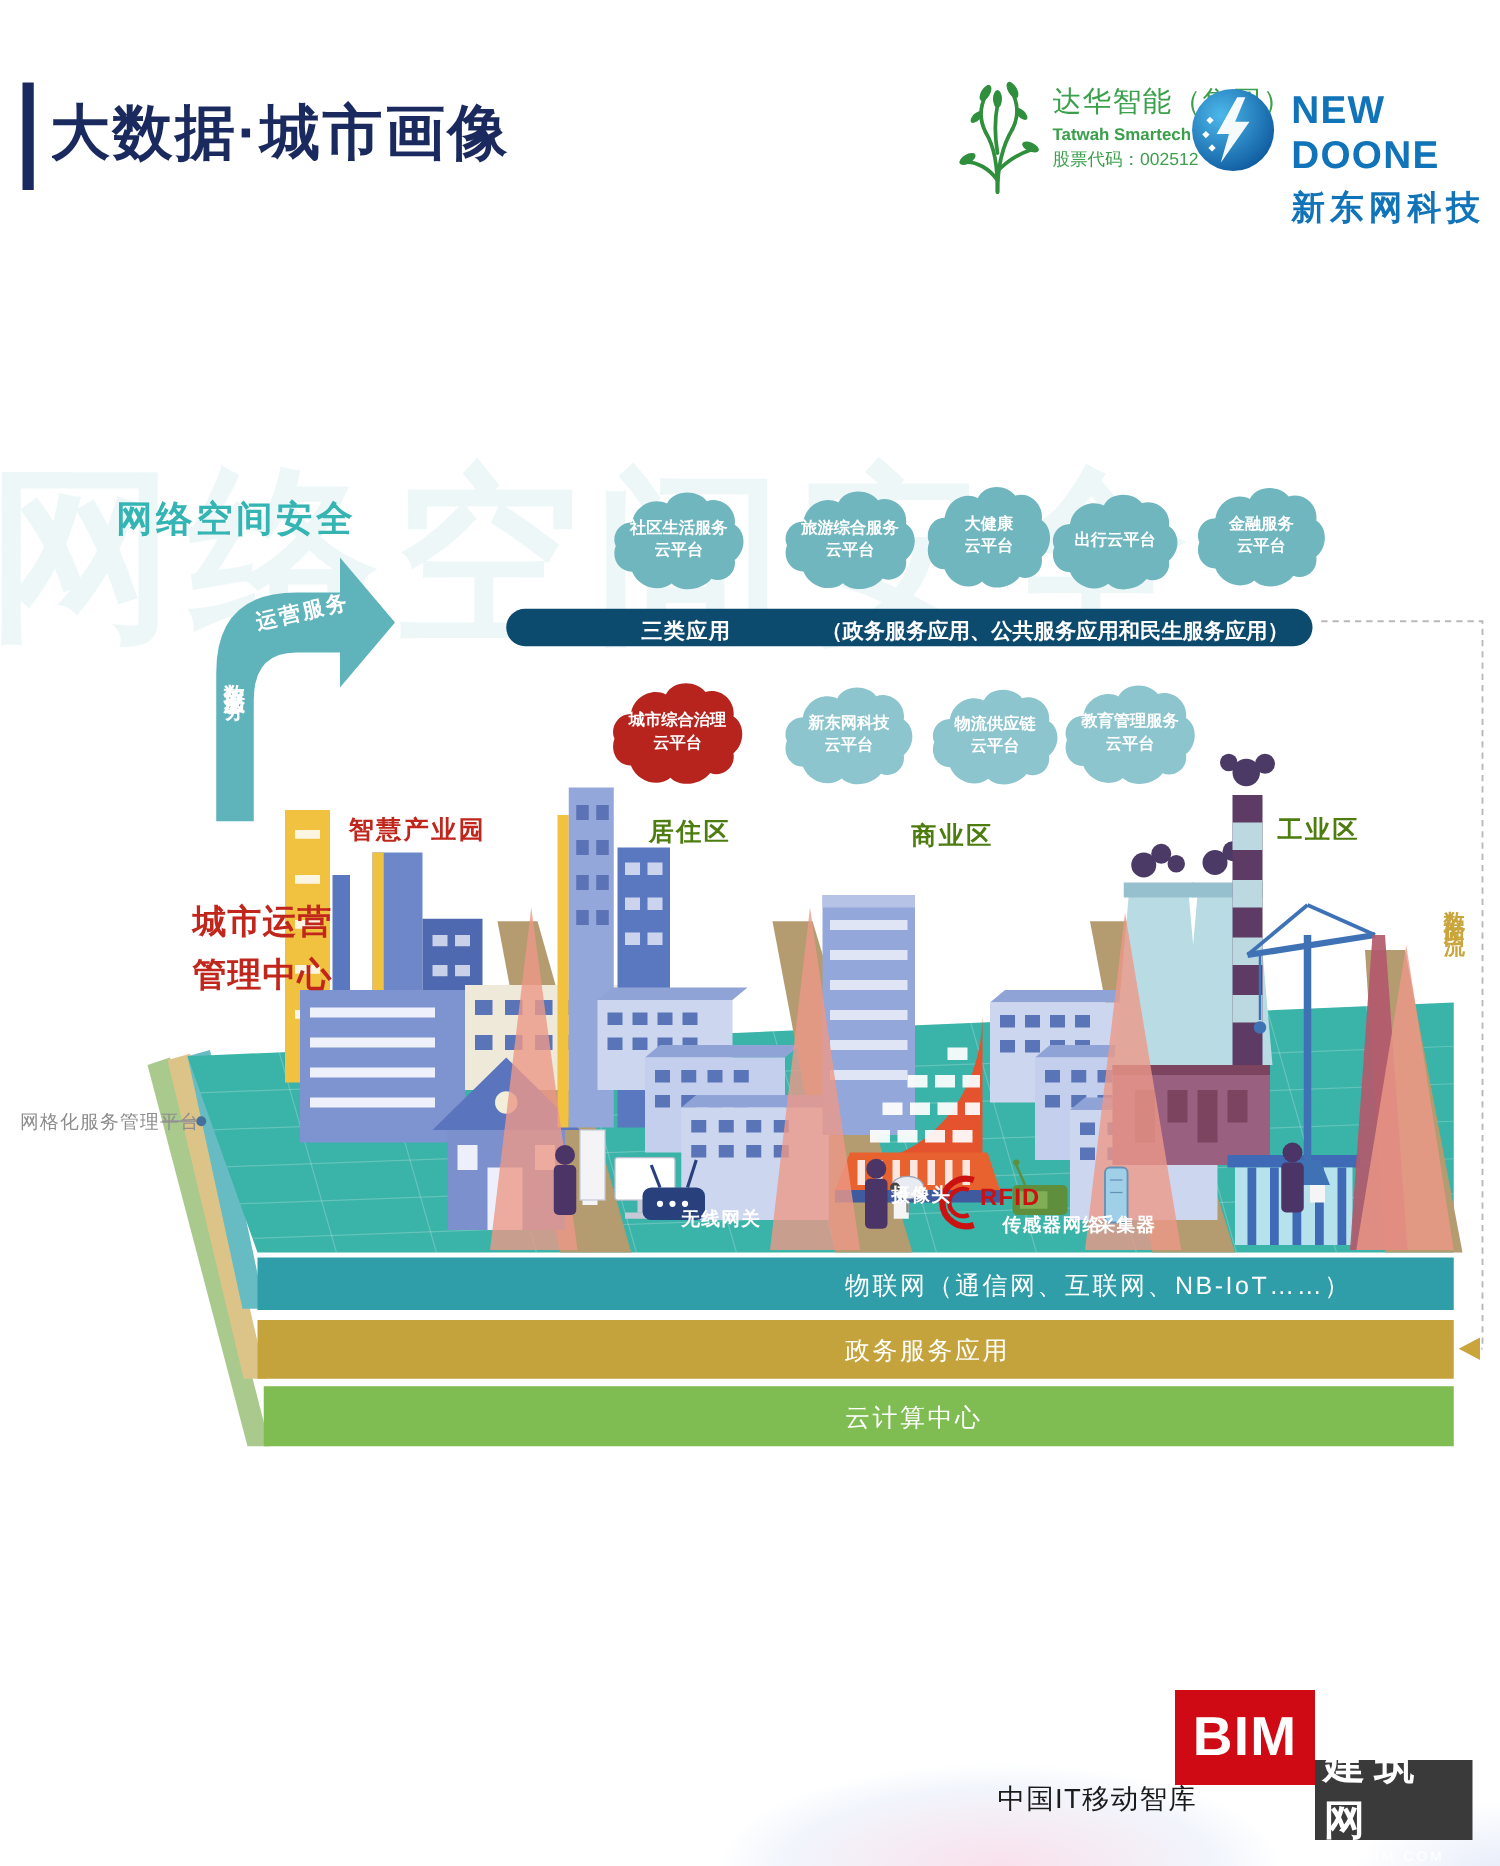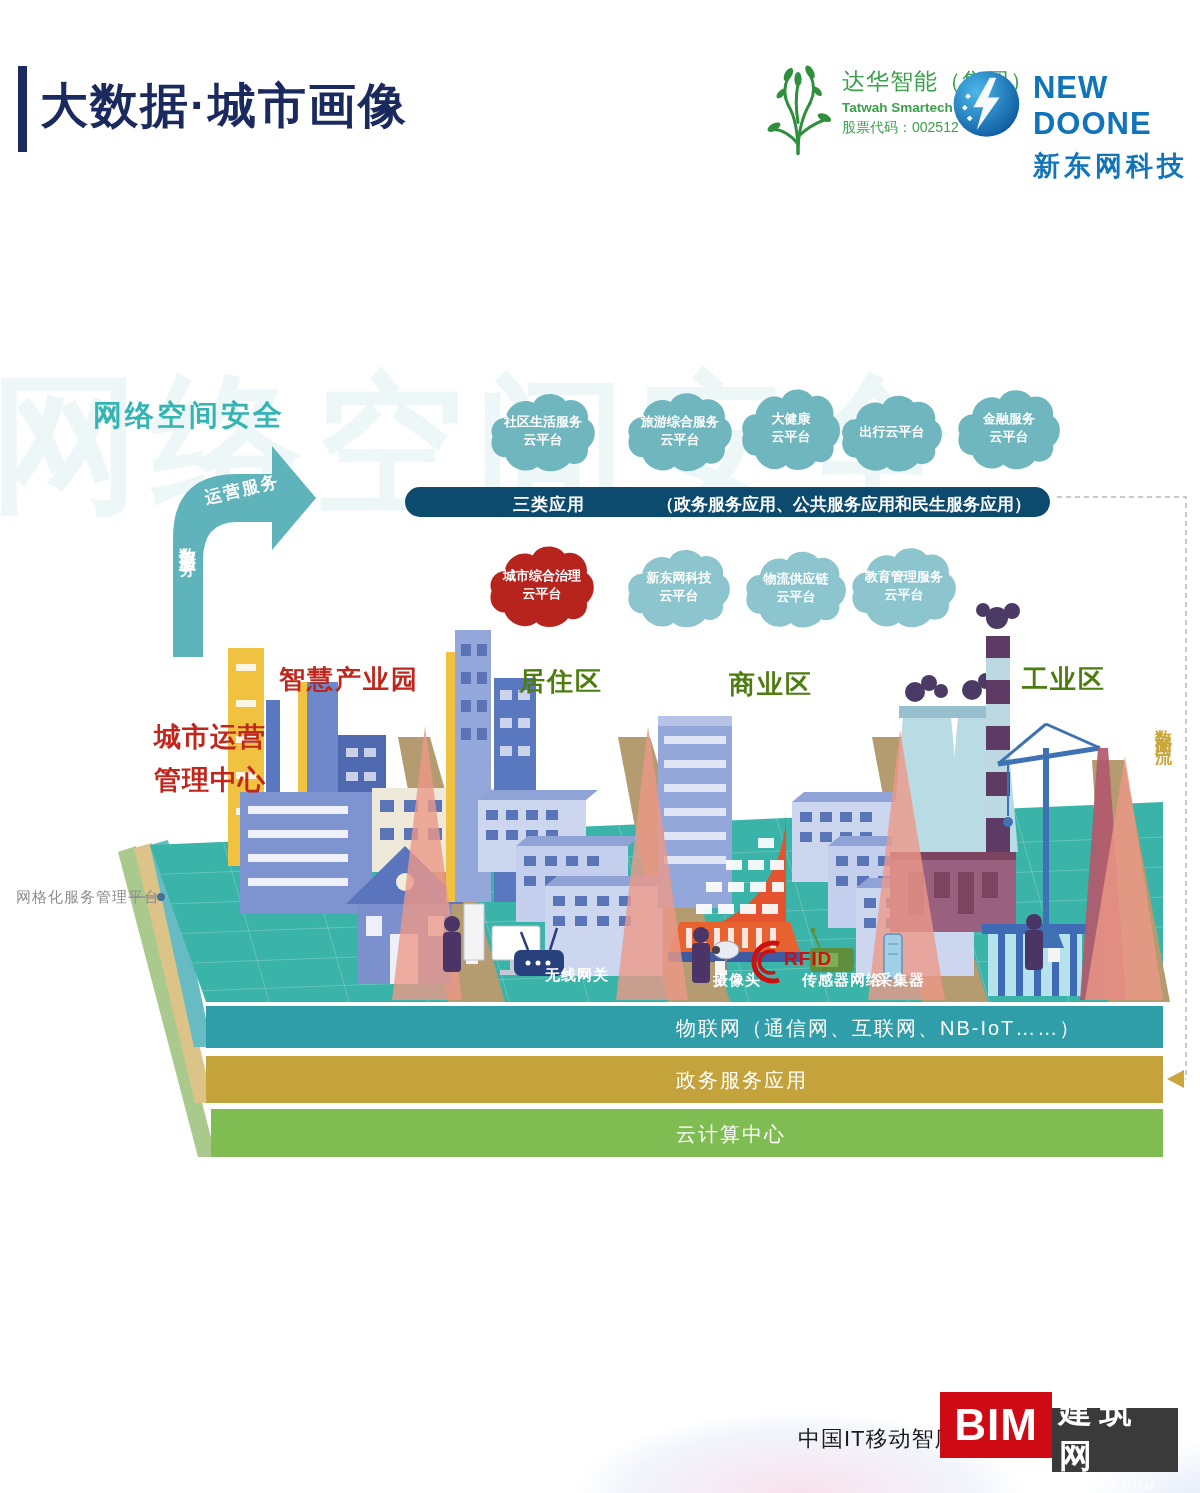--- a/index.html
+++ b/index.html
@@ -35,38 +35,38 @@
               writing-mode:vertical-rl;}
   .cloud{position:absolute;z-index:5;}
   .cloud svg{position:absolute;left:0;top:0;width:100%;height:100%;}
   .c-teal1{color:#6fb6be;} .c-teal2{color:#8cc5cd;} .c-red{color:#b7241e;}
   .cloud-text{position:absolute;inset:0;display:flex;flex-direction:column;align-items:center;
               justify-content:center;color:#fff;font-weight:bold;font-size:13px;line-height:1.35;
               text-align:center;}
   .apps-bar{left:405px;top:487px;width:645px;height:30px;background:#0c4a6e;border-radius:15px;}
   .apps-left{position:absolute;left:108px;top:6px;font-size:17px;font-weight:bold;color:#fff;letter-spacing:1px;}
   .apps-right{position:absolute;left:252px;top:6px;font-size:17px;font-weight:bold;color:#fff;}
-  .zone{font-size:26px;font-weight:bold;letter-spacing:2px;margin-top:12px;}
+  .zone{font-size:20px;font-weight:bold;letter-spacing:2px;}
   .zone-red{color:#c0261c;} .zone-green{color:#4d7c0f;}
   .city-center{left:143px;top:698px;width:134px;text-align:center;font-size:27px;font-weight:bold;
                color:#c0261c;line-height:43px;letter-spacing:1px;margin-top:18px;}
   .grid-label{left:16px;top:888px;font-size:15px;color:#8d8d8d;letter-spacing:1px;}
   .dev{font-size:15px;font-weight:bold;color:#fff;letter-spacing:1px;}
   .rfid{left:784px;top:948px;font-size:19px;font-weight:900;color:#cc1111;letter-spacing:1px;}
   .layer-label{left:676px;font-size:20px;color:#fff;letter-spacing:2px;}
   .backflow{left:1152px;top:716px;font-size:17px;font-weight:bold;color:#c9a53c;letter-spacing:6px;
             writing-mode:vertical-rl;}
 
   
   .footer-glow{left:560px;top:1388px;width:480px;height:105px;z-index:2;
     background:radial-gradient(ellipse 60% 100% at 50% 100%, rgba(238,176,206,0.38), rgba(196,210,242,0.22) 60%, rgba(255,255,255,0) 78%);}
   .footer-glow2{left:1080px;top:1440px;width:130px;height:60px;z-index:2;
     background:radial-gradient(ellipse at 100% 100%, rgba(196,210,242,0.45), rgba(255,255,255,0) 70%);}
   .think-tank{left:798px;top:1424px;font-size:22px;color:#1a1a1a;letter-spacing:1px;z-index:6;}
-  .bim-red{left:940px;top:1392px;width:112px;height:66px;background:#cf0a14;z-index:6;
+  .bim-red{left:940px;top:1352px;width:112px;height:76px;background:#cf0a14;z-index:6;
            display:flex;align-items:center;justify-content:center;}
   .bim-red span{color:#fff;font-size:44px;font-weight:900;letter-spacing:1px;}
   .bim-dark{left:1052px;top:1408px;width:126px;height:64px;background:#3a3a3a;z-index:6;
             display:flex;flex-direction:column;align-items:center;justify-content:center;}
   .bim-dark .jz{color:#fff;font-size:33px;font-weight:bold;letter-spacing:7px;padding-left:7px;}
   .bim-dark .site{color:#fff;font-size:11px;letter-spacing:2.5px;margin-top:1px;}
 </style>
 </head>
 <body>
 
@@ -587,21 +587,21 @@
   <div class="ov zone zone-green" style="left:1022px;top:650px">工业区</div>
 
   <div class="ov city-center">
     <div>城市运营</div>
     <div>管理中心</div>
   </div>
 
   <div class="ov grid-label">网格化服务管理平台</div>
 
   <div class="ov dev" style="left:545px;top:966px">无线网关</div>
-  <div class="ov dev" style="left:713px;top:971px">摄像头</div>
+  <div class="ov dev" style="left:713px;top:947px">摄像头</div>
   <div class="ov rfid">RFID</div>
   <div class="ov dev" style="left:802px;top:971px">传感器网络</div>
   <div class="ov dev" style="left:877px;top:971px">采集器</div>
 
   <div class="ov layer-label" style="top:1015px">物联网（通信网、互联网、NB-IoT……）</div>
   <div class="ov layer-label" style="top:1067px">政务服务应用</div>
   <div class="ov layer-label" style="top:1121px">云计算中心</div>
 
   <div class="ov backflow">数据回流</div>
 

